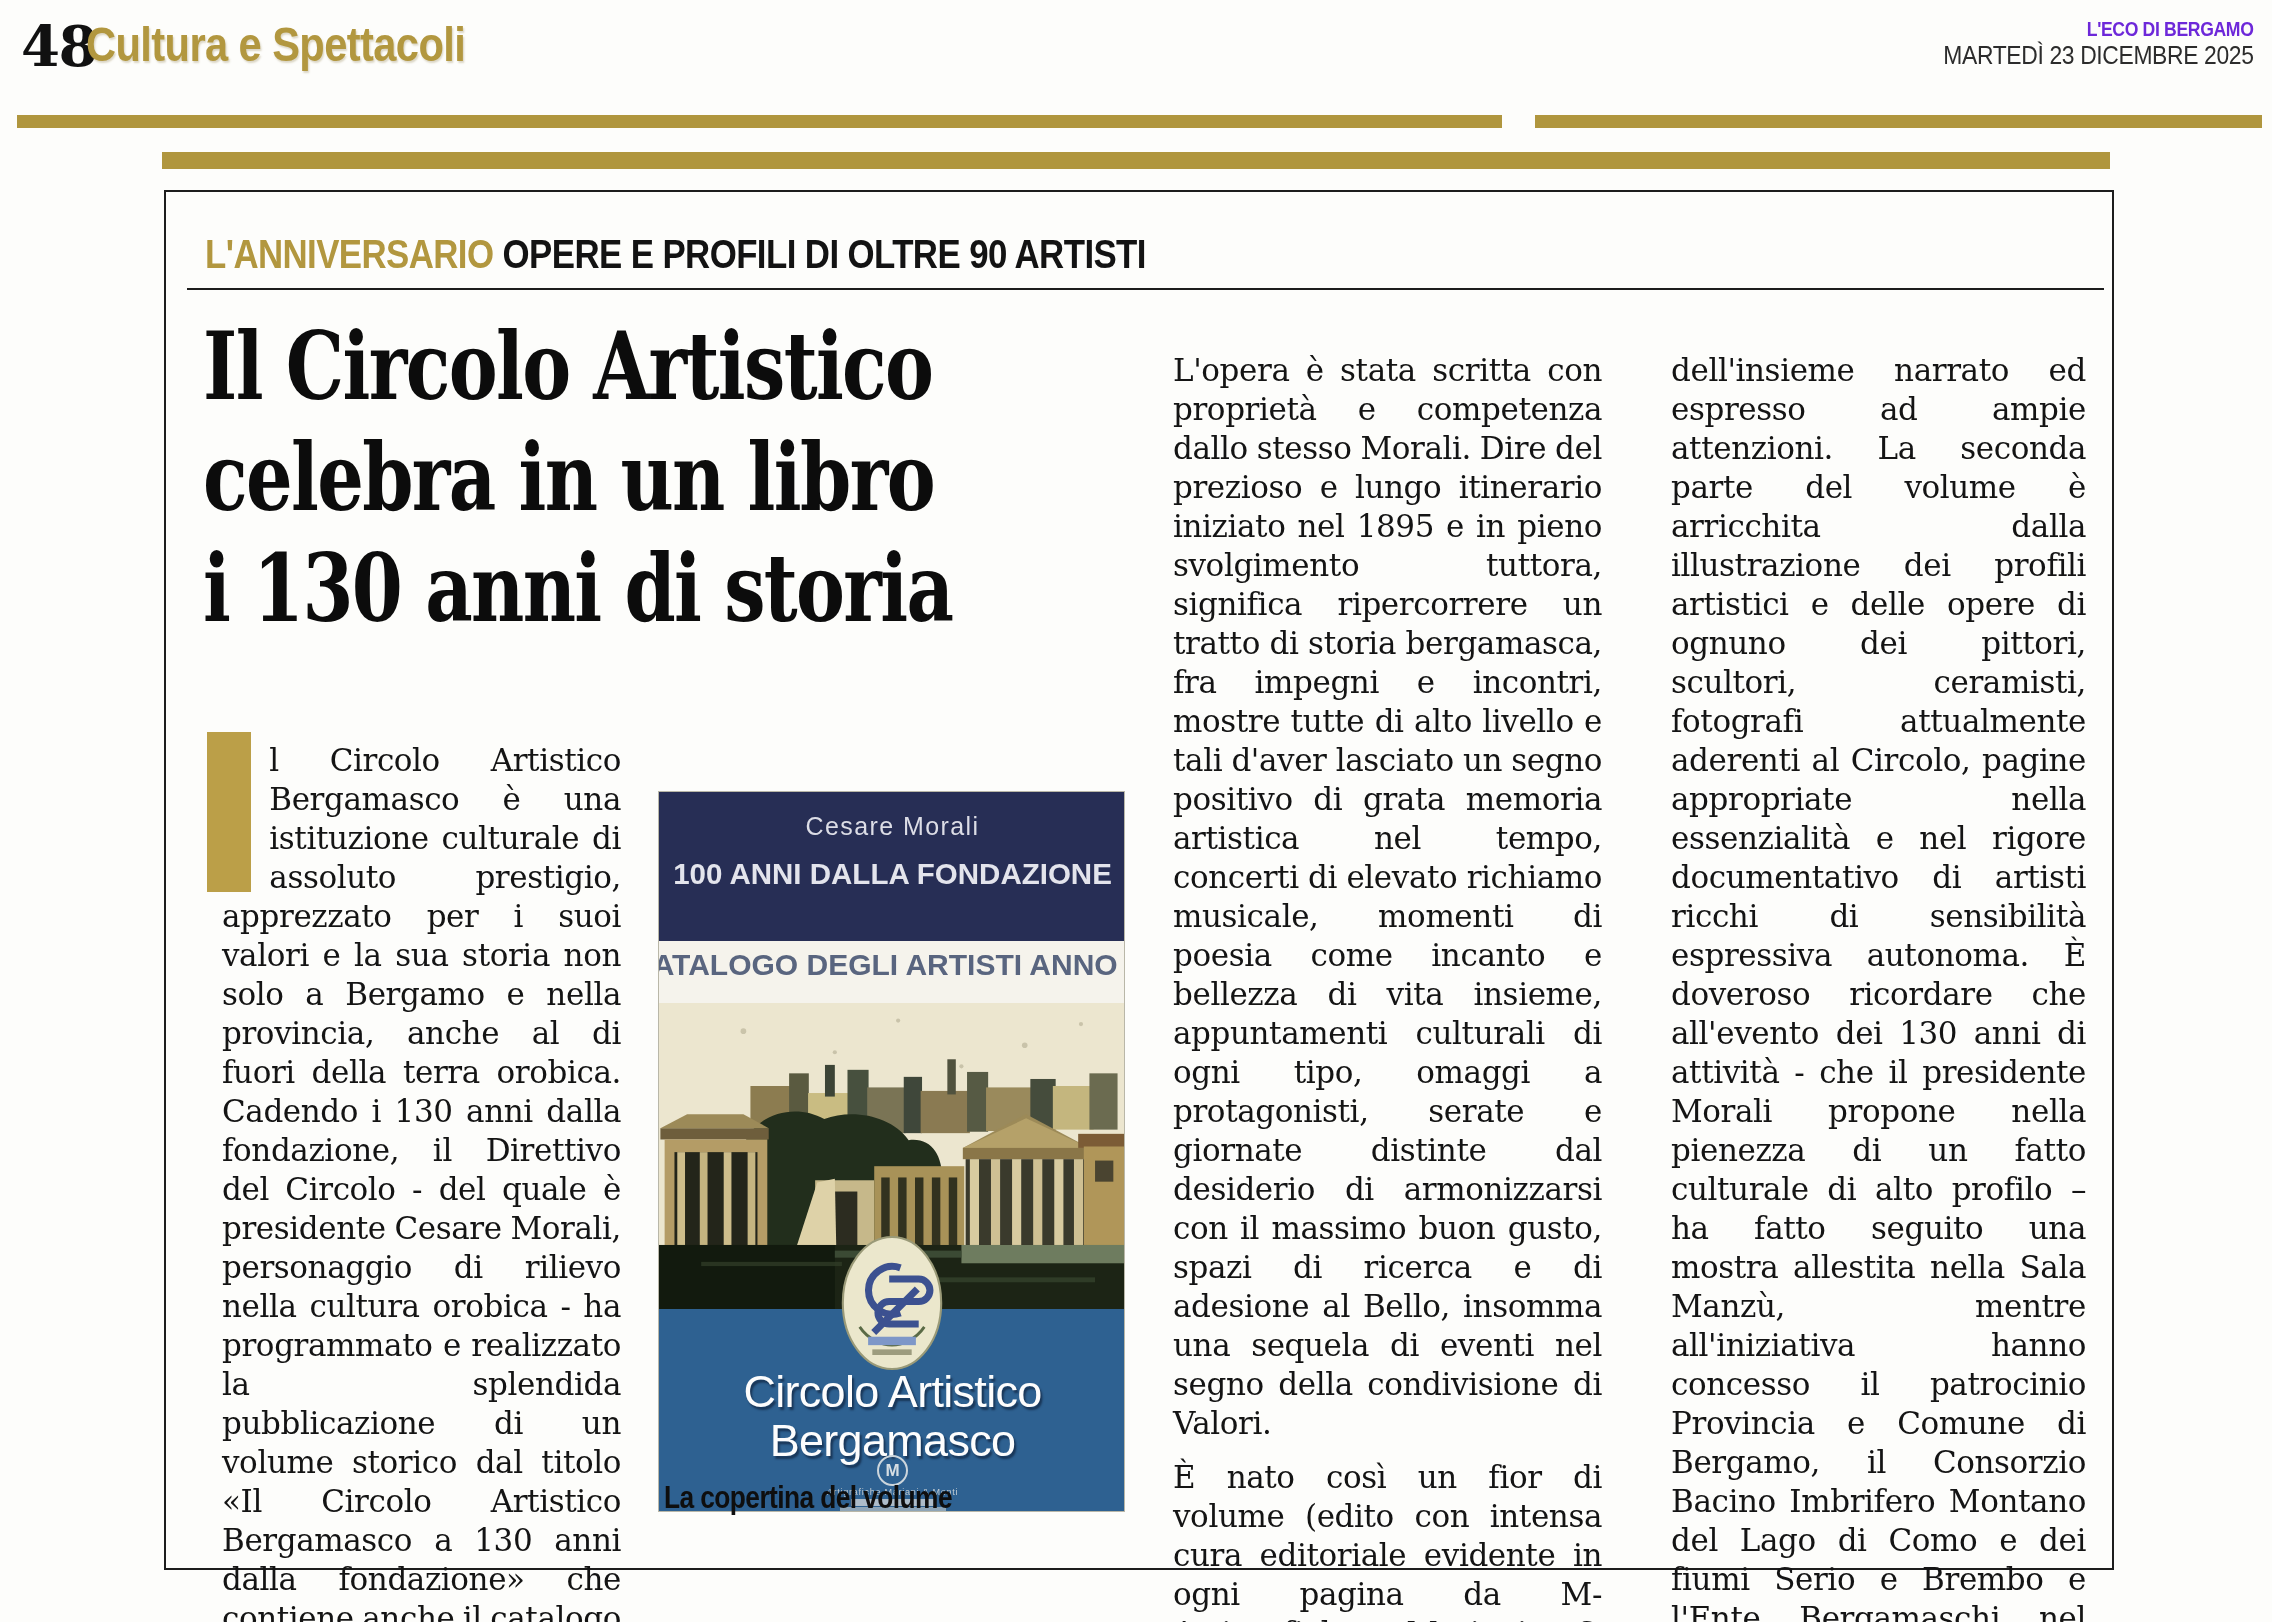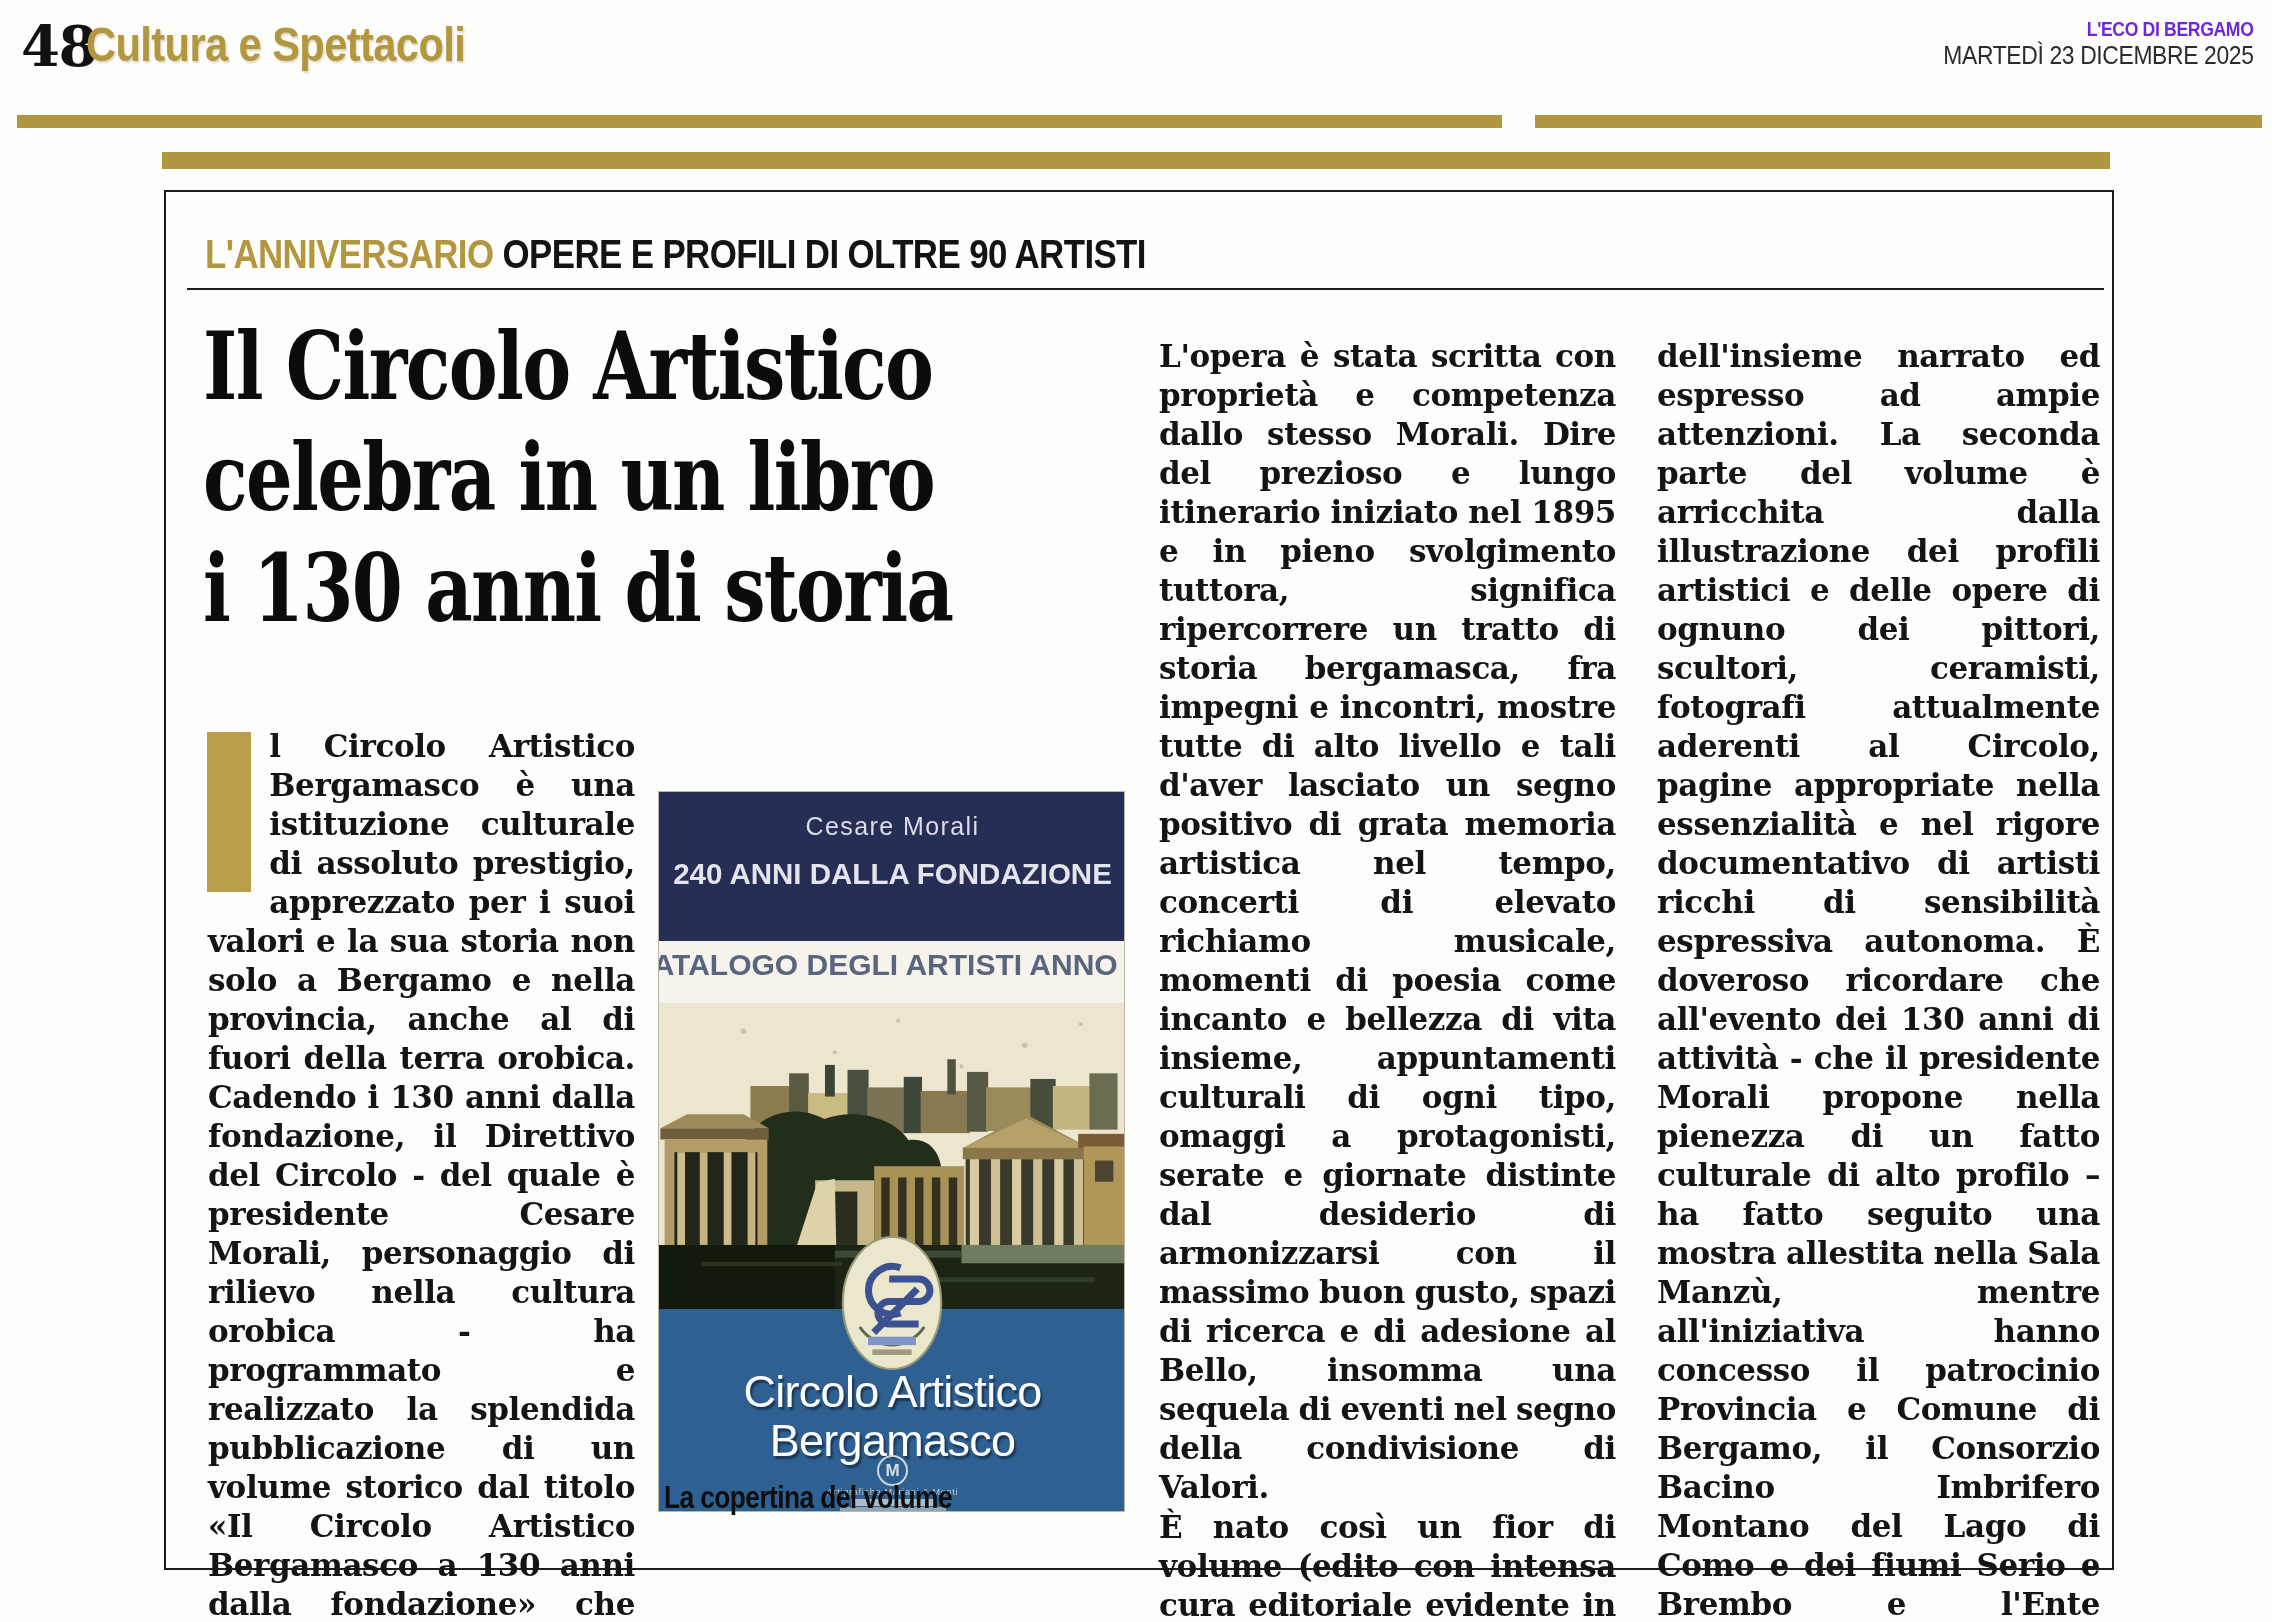--- a/index.html
+++ b/index.html
@@ -57,21 +57,21 @@
 
   
   .bodycol{
     font-family:"DejaVu Serif",serif;
     font-size:31px;line-height:39px;color:#141414;
     text-align:justify;letter-spacing:-0.4px;word-spacing:-1.4px;
   }
   .col1{left:207px;top:726px;width:429px;}
   .col2{left:1158px;top:336px;width:459px;}
   .col3{left:1656px;top:336px;width:445px;}
-  .bodycol p{margin:1px;font-weight:bold;}
+  .bodycol p{margin:15px;}
   .dropcap-block{
     float:left;width:44px;height:160px;background:#bb9f48;
     margin:5.6px 18.3px 4.2px 0;
   }
 
   
   .cover{
     left:658px;top:791px;width:467px;height:721px;
     background:#f5f3ec;border:0.7px solid #b9b7a8;box-sizing:border-box;overflow:hidden;
   }
@@ -153,21 +153,21 @@
   </div>
 
   <div class="abs bodycol col3">
     <p>dell'insieme narrato ed espresso ad ampie attenzioni. La seconda parte del volume è arricchita dalla illustrazione dei profili artistici e delle opere di ognuno dei pittori, scultori, ceramisti, fotografi attualmente aderenti al Circolo, pagine appropriate nella essenzialità e nel rigore documentativo di artisti ricchi di sensibilità espressiva autonoma. È doveroso ricordare che all'evento dei 130 anni di attività - che il presidente Morali propone nella pienezza di un fatto culturale di alto profilo – ha fatto seguito una mostra allestita nella Sala Manzù, mentre all'iniziativa hanno concesso il patrocinio Provincia e Comune di Bergamo, il Consorzio Bacino Imbrifero Montano del Lago di Como e dei fiumi Serio e Brembo e l'Ente Bergamaschi nel mondo e hanno dato sostegno la Fondazione Banca Popolare di Bergamo, la Fondazione Creberg e il Bim/Bergamo.</p>
 
   </div>
 
   <div class="abs cover">
     <div class="cover-top"></div>
     <div class="cover-author">Cesare Morali</div>
-    <div class="cover-title">240 ANNI DALLA FONDAZIONE</div>
+    <div class="cover-title">100 ANNI DALLA FONDAZIONE</div>
     <div class="cover-catalog">CATALOGO DEGLI ARTISTI ANNO 2025</div>
 
     <svg class="cover-paint" viewBox="0 0 664 435" xmlns="http://www.w3.org/2000/svg" preserveAspectRatio="none">
       <rect x="0" y="0" width="664" height="435" fill="#ece6cf"></rect>
       <g opacity=".5" fill="#a8a286">
         <circle cx="120" cy="40" r="4"></circle>
           <circle cx="340" cy="25" r="3"></circle>
           <circle cx="520" cy="60" r="4"></circle>
         <circle cx="430" cy="90" r="3"></circle>
           <circle cx="250" cy="70" r="3"></circle>

